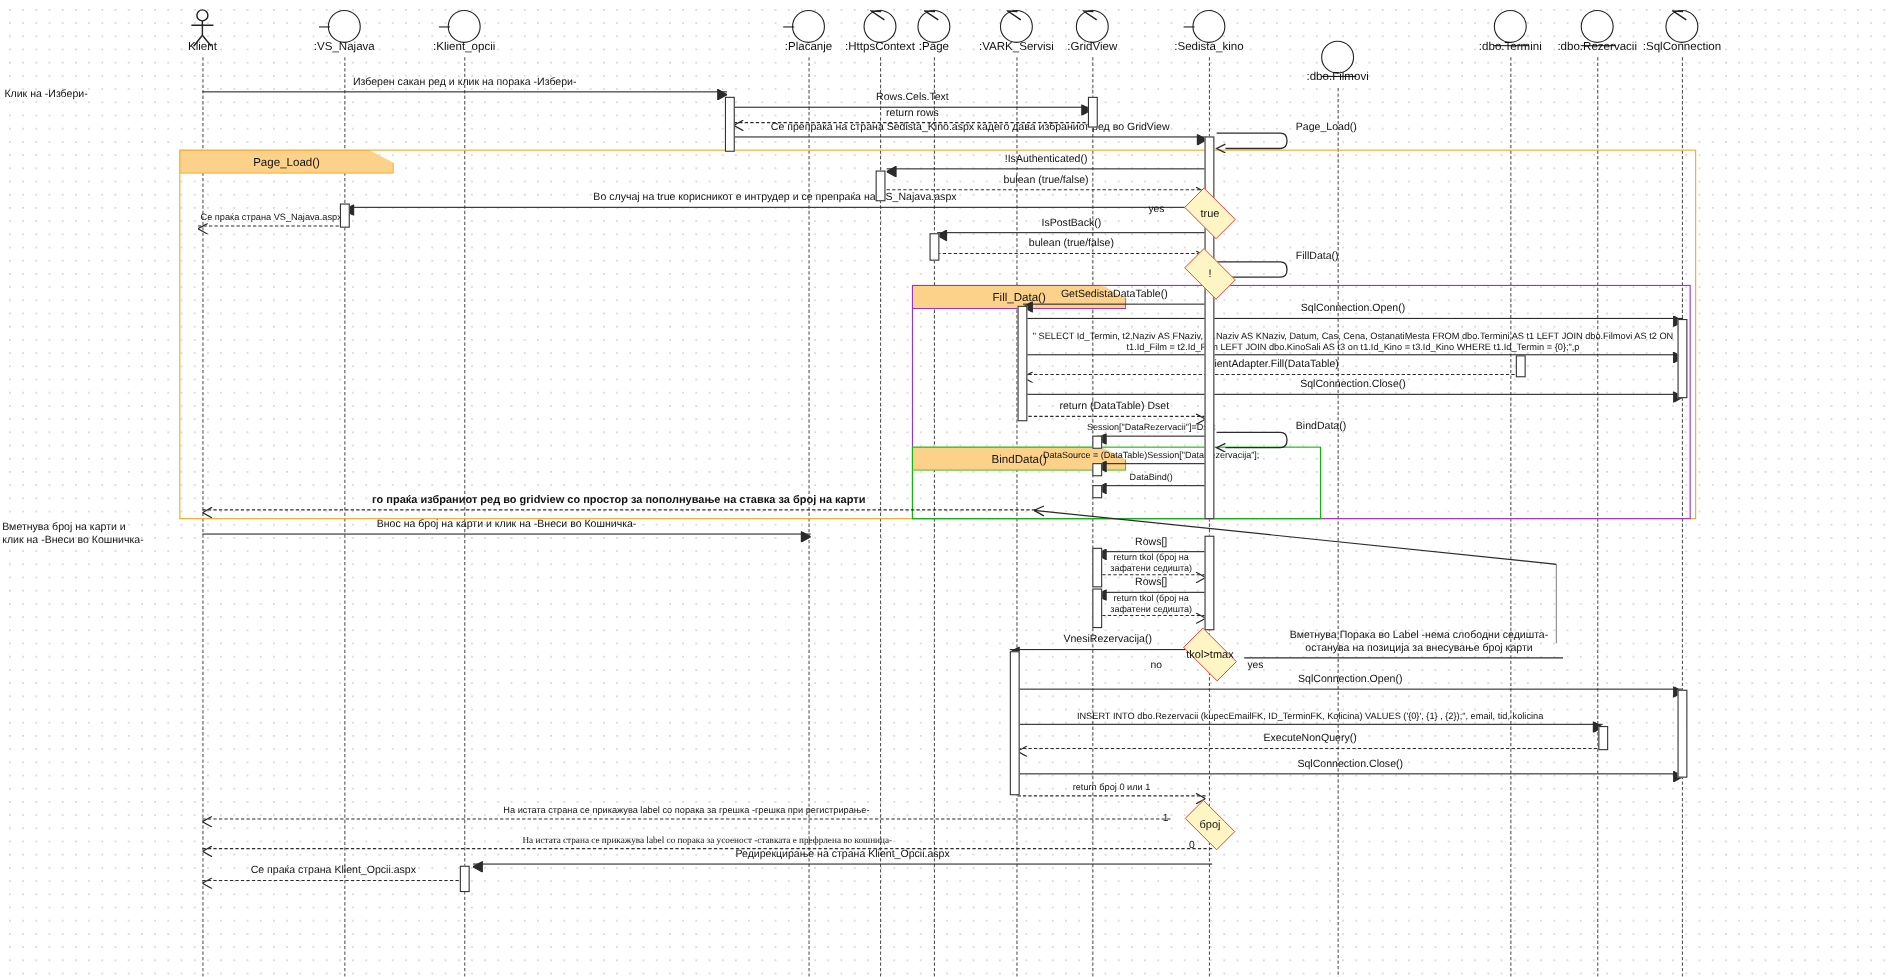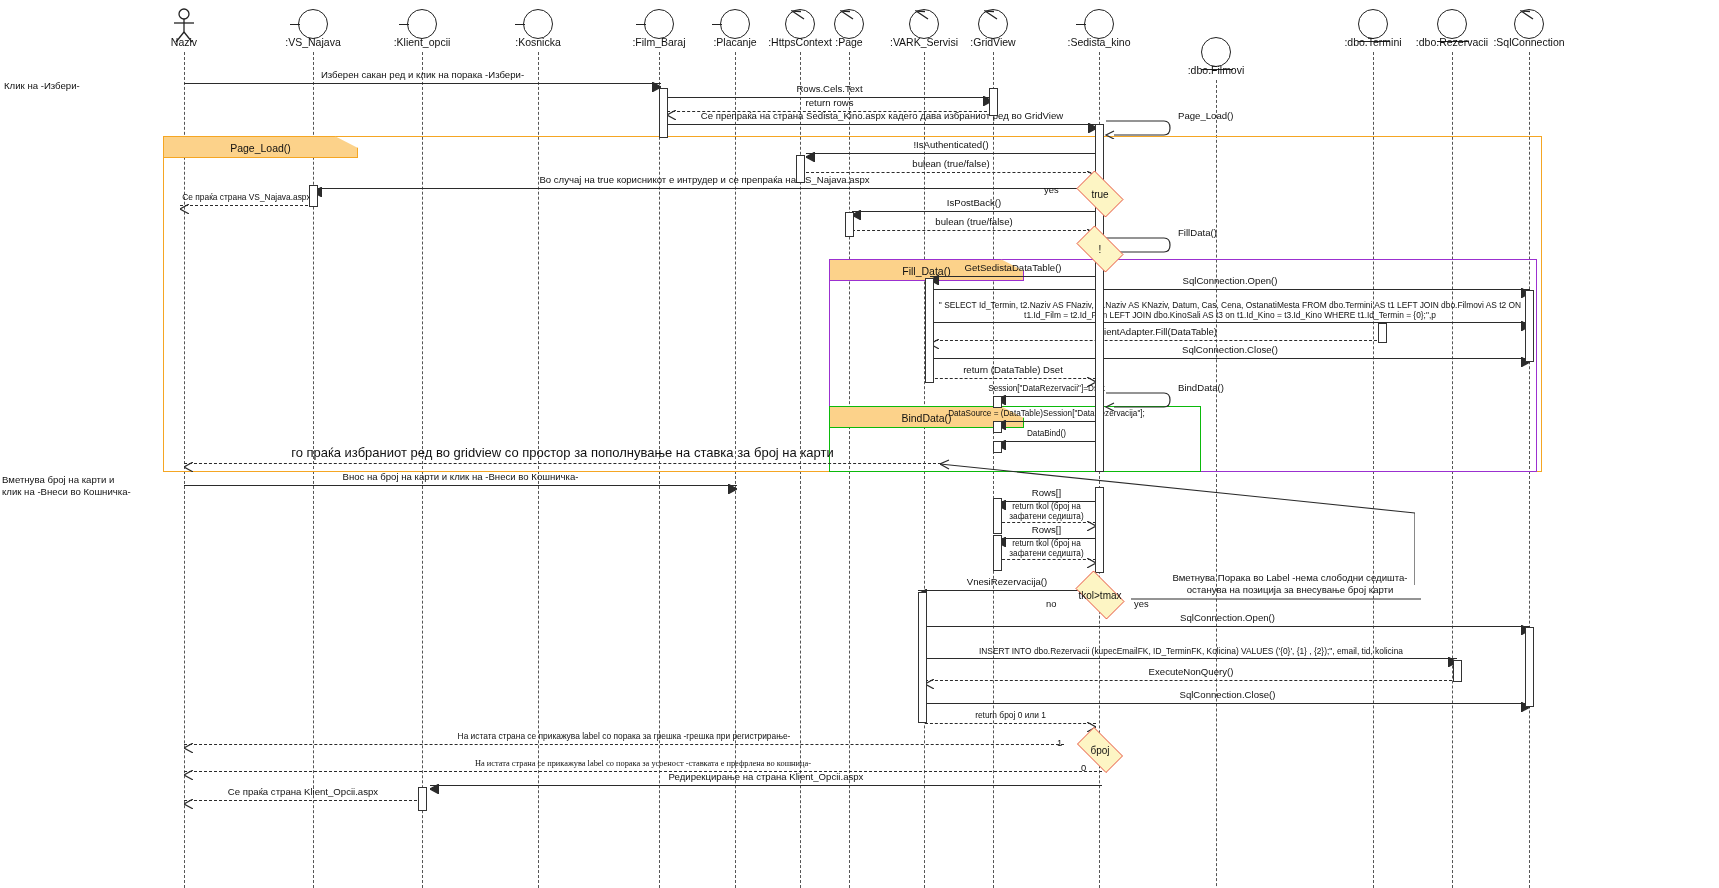--- a/index.html
+++ b/index.html
@@ -106,57 +106,39 @@
 
 <div id="canvas">
     <div class="lifeline" style="left: 124px; width: 120px; height: 888px;">
       <div class="ll-icon" style="top: 8px; width: 32px; height: 34px;"><svg width="32" height="36" viewBox="0 0 32 36">
           <circle cx="16" cy="6" r="5" fill="#fff" stroke="#222" stroke-width="1.3"></circle>
           <line x1="16" y1="11" x2="16" y2="24" stroke="#222" stroke-width="1.3"></line>
           <line x1="6" y1="15" x2="26" y2="15" stroke="#222" stroke-width="1.3"></line>
           <line x1="16" y1="24" x2="8" y2="34" stroke="#222" stroke-width="1.3"></line>
           <line x1="16" y1="24" x2="24" y2="34" stroke="#222" stroke-width="1.3"></line>
         </svg></div>
-      <div class="ll-label">Naziv</div>
+      <div class="ll-label">Klient</div>
       <div class="ll-line"></div>
     </div>
     <div class="lifeline" style="left: 253px; width: 120px; height: 888px;">
       <div class="ll-icon" style="top: 8px; width: 32px; height: 34px;">
         <div class="ll-circle" style="position: absolute; left: 1px; top: 1px;">
           <div class="ll-bar-left"></div>
         </div>
       </div>
       <div class="ll-label">:VS_Najava</div>
       <div class="ll-line"></div>
     </div>
     <div class="lifeline" style="left: 362px; width: 120px; height: 888px;">
       <div class="ll-icon" style="top: 8px; width: 32px; height: 34px;">
         <div class="ll-circle" style="position: absolute; left: 1px; top: 1px;">
           <div class="ll-bar-left"></div>
         </div>
       </div>
       <div class="ll-label">:Klient_opcii</div>
-      <div class="ll-line"></div>
-    </div>
-    <div class="lifeline" style="left: 478px; width: 120px; height: 888px;">
-      <div class="ll-icon" style="top: 8px; width: 32px; height: 34px;">
-        <div class="ll-circle" style="position: absolute; left: 1px; top: 1px;">
-          <div class="ll-bar-left"></div>
-        </div>
-      </div>
-      <div class="ll-label">:Kosnicka</div>
-      <div class="ll-line"></div>
-    </div>
-    <div class="lifeline" style="left: 599px; width: 120px; height: 888px;">
-      <div class="ll-icon" style="top: 8px; width: 32px; height: 34px;">
-        <div class="ll-circle" style="position: absolute; left: 1px; top: 1px;">
-          <div class="ll-bar-left"></div>
-        </div>
-      </div>
-      <div class="ll-label">:Film_Baraj</div>
       <div class="ll-line"></div>
     </div>
     <div class="lifeline" style="left: 675px; width: 120px; height: 888px;">
       <div class="ll-icon" style="top: 8px; width: 32px; height: 34px;">
         <div class="ll-circle" style="position: absolute; left: 1px; top: 1px;">
           <div class="ll-bar-left"></div>
         </div>
       </div>
       <div class="ll-label">:Placanje</div>
       <div class="ll-line"></div>
@@ -423,21 +405,21 @@
       <div class="arrowhead" style="left: 0px;"><svg width="9" height="10" viewBox="0 0 9 10">
           <path d="M9 0 L0 5 L9 10 Z" fill="#2b2b2b" stroke="#2b2b2b" stroke-width="1.1"></path>
         </svg></div>
       <div class="lbl" style="font-size: 8.2px;">DataBind()</div>
     </div>
     <div class="msg dashed" style="left: 184px; top: 463px; width: 757px;">
       <div class="line"></div>
       <div class="arrowhead" style="left: 0px;"><svg width="9" height="10" viewBox="0 0 9 10">
           <path d="M9 0 L0 5 L9 10" fill="none" stroke="#2b2b2b" stroke-width="1.1"></path>
         </svg></div>
-      <div class="lbl" style="font-size: 13px;">го праќа избраниот ред во gridview со простор за пополнување на ставка за број на карти</div>
+      <div class="lbl" style="font-size: 10px; font-weight: bold;">го праќа избраниот ред во gridview со простор за пополнување на ставка за број на карти</div>
     </div>
     <div class="msg solid" style="left: 184px; top: 485px; width: 553px;">
       <div class="line"></div>
       <div class="arrowhead" style="left: 544px;"><svg width="9" height="10" viewBox="0 0 9 10">
           <path d="M0 0 L9 5 L0 10 Z" fill="#2b2b2b" stroke="#2b2b2b" stroke-width="1.1"></path>
         </svg></div>
       <div class="lbl">Внос на број на карти и клик на -Внеси во Кошничка-</div>
     </div>
     <div class="msg solid" style="left: 997px; top: 501px; width: 99px;">
       <div class="line"></div>

